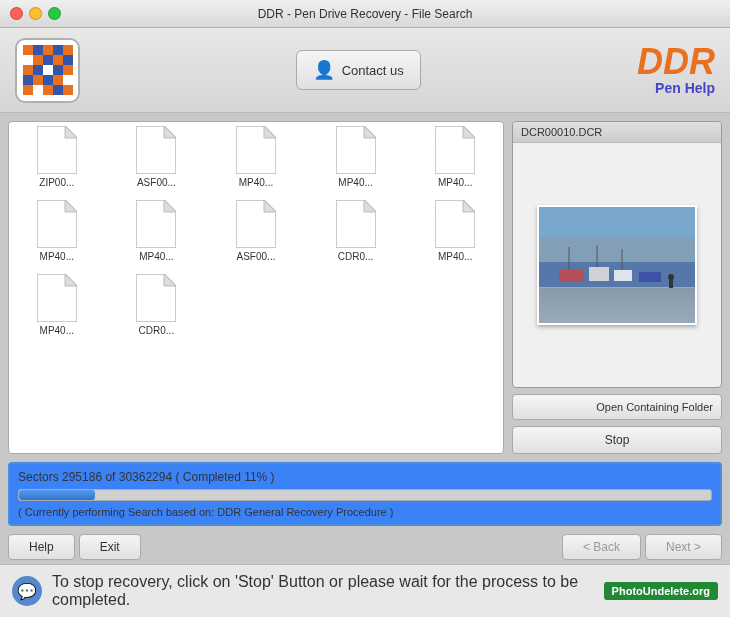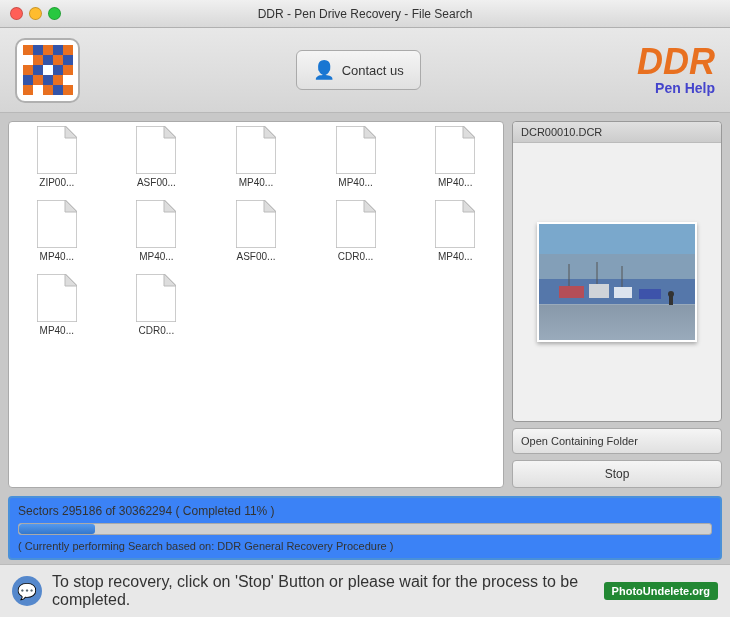--- a/index.html
+++ b/index.html
@@ -213,21 +213,21 @@
       background: linear-gradient(to bottom, #8899aa, #99aabb);
     }
 
     .open-folder-btn {
       background: linear-gradient(to bottom, #f5f5f5, #e0e0e0);
       border: 1px solid #aaa;
       border-radius: 4px;
       padding: 6px 8px;
       font-size: 11px;
       cursor: pointer;
-      text-align: left;
+      text-align: right;
       color: #333;
     }
     .stop-btn {
       background: linear-gradient(to bottom, #f5f5f5, #e0e0e0);
       border: 1px solid #aaa;
       border-radius: 4px;
       padding: 6px 8px;
       font-size: 12px;
       cursor: pointer;
       text-align: center;
@@ -521,20 +521,27 @@
   <div class="progress-section">
     <div class="progress-box">
       <div class="progress-text">Sectors 295186 of  30362294 ( Completed 11% )</div>
       <div class="progress-bar-container">
         <div class="progress-bar-fill" id="progress-fill" style="width: 11%;"></div>
       </div>
       <div class="progress-status">( Currently performing Search based on: DDR General Recovery Procedure )</div>
     </div>
   </div>
 
+  <div class="bottom-bar">
+    <button class="nav-btn">Help</button>
+    <button class="nav-btn">Exit</button>
+    <div class="spacer"></div>
+    <button class="nav-btn disabled">&lt; Back</button>
+    <button class="nav-btn disabled">Next &gt;</button>
+  </div>
 
   <div class="info-bar">
     <div class="info-icon">
       <span>💬</span>
     </div>
     <span class="info-text">To stop recovery, click on 'Stop' Button or please wait for the process to be completed.</span>
     <div class="watermark">PhotoUndelete.org</div>
   </div>
 
 </div>

